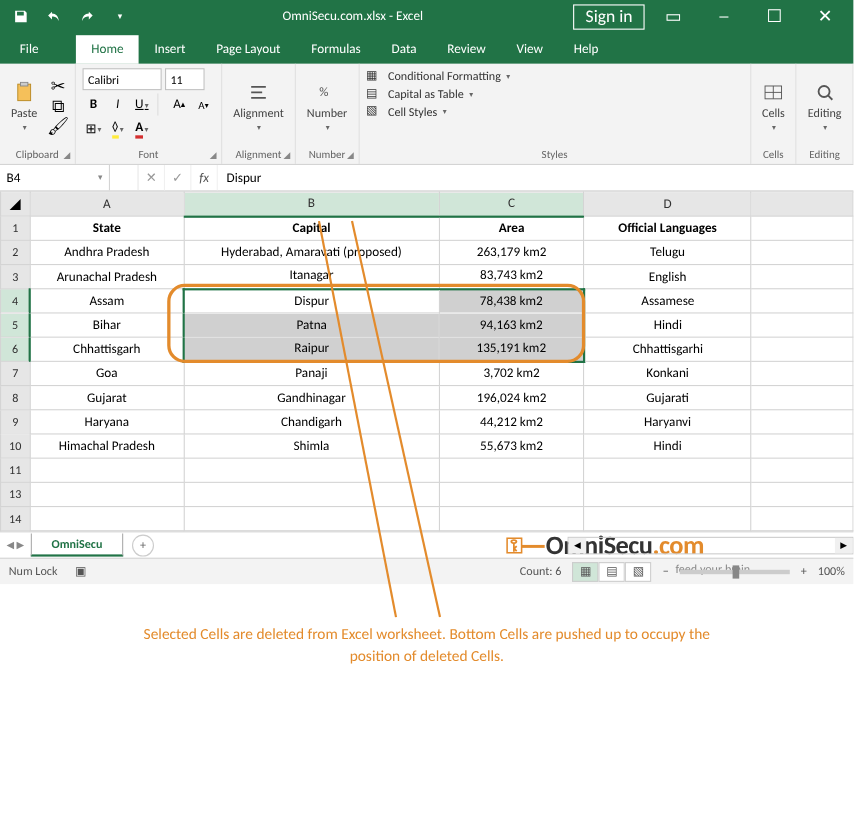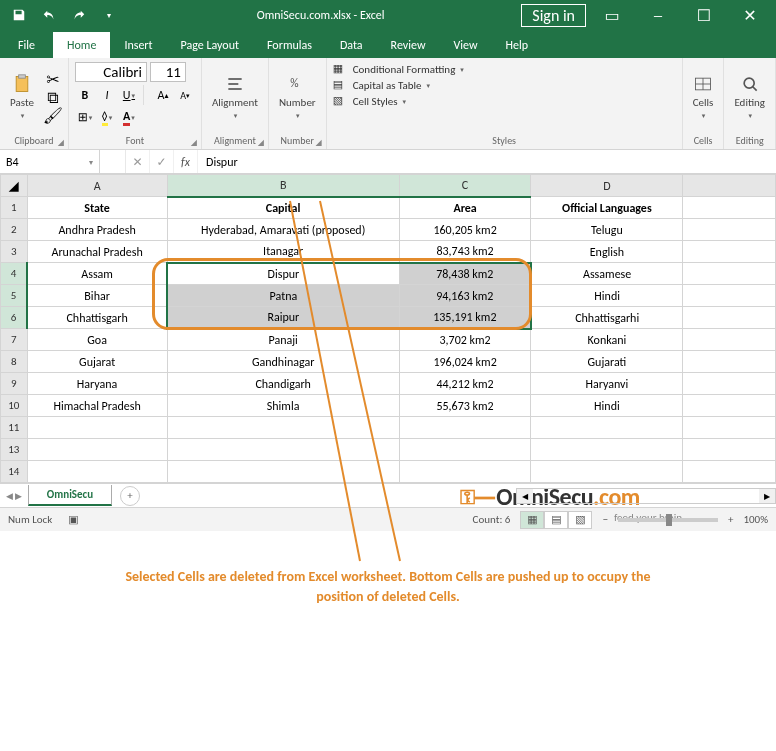--- a/index.html
+++ b/index.html
@@ -12,35 +12,35 @@
 .titlebar-right { display: flex; align-items: center; gap: 6px; padding-right: 6px; }
 .qat-btn { width: 22px; height: 22px; display: flex; align-items: center; justify-content: center; cursor: pointer; }
 .qat-btn svg { fill: #fff; }
 .sign-in { border: 1px solid #fff; padding: 1px 10px; font-size: 16px; cursor: pointer; }
 .sys-btn { width: 40px; height: 30px; display: flex; align-items: center; justify-content: center; cursor: pointer; }
 
 
 .tabs { background: #217346; height: 28px; display: flex; align-items: flex-end; color: #fff; font-size: 12px; }
 .tab { padding: 6px 14px; cursor: pointer; }
 .tab.active { background: #fff; color: #217346; }
-.tab.file { padding-left: 18px; padding-right: 18px; }
+.tab.file { padding-left: 18px; padding-right: 34px; }
 .tabs-right { margin-left: auto; display: flex; }
 
 
 .ribbon { background: #f3f3f3; border-bottom: 1px solid #d4d4d4; height: 92px; display: flex; }
 .group { border-right: 1px solid #e0e0e0; padding: 4px 6px 2px 6px; display: flex; flex-direction: column; justify-content: space-between; }
 .group-label { font-size: 10px; color: #666; text-align: center; padding-top: 2px; position: relative; }
 .group-label .launcher { position: absolute; right: -2px; bottom: 0; font-size: 8px; color: #888; }
 .group-body { flex: 1; display: flex; align-items: center; gap: 4px; }
 .big-btn { display: flex; flex-direction: column; align-items: center; justify-content: center; gap: 2px; font-size: 11px; color: #444; cursor: pointer; padding: 2px 4px; }
 .big-btn .icon { width: 20px; height: 20px; }
 .clipboard-stack { display: flex; flex-direction: column; gap: 2px; margin-left: 2px; }
 .small-btn { width: 18px; height: 16px; display: flex; align-items: center; justify-content: center; cursor: pointer; }
 .font-row { display: flex; align-items: center; gap: 3px; margin-bottom: 3px; }
-.font-select { border: 1px solid #c0c0c0; background: #fff; font-size: 15px; height: 20px; text-align: right; }
+.font-select { border: 1px solid #c0c0c0; background: #fff; font-size: 11px; height: 20px; }
 .font-name { width: 72px; padding: 0 4px; }
 .font-size { width: 36px; padding: 0 4px; }
 .btn-row { display: flex; gap: 2px; }
 .rb-btn { min-width: 20px; height: 20px; display: flex; align-items: center; justify-content: center; font-size: 12px; cursor: pointer; border: 1px solid transparent; }
 .drop-arrow { font-size: 7px; margin-left: 1px; color: #666; }
 .styles-body { display: flex; flex-direction: column; gap: 2px; font-size: 11px; color: #333; }
 .style-item { display: flex; align-items: center; gap: 4px; cursor: pointer; }
 .style-item .si-icon { width: 16px; height: 14px; display: inline-block; }
 
 
@@ -96,21 +96,21 @@
 
 .status-bar { height: 24px; background: #f3f3f3; border-top: 1px solid #d4d4d4; display: flex; align-items: center; font-size: 11px; color: #555; padding: 0 8px; gap: 16px; text-align: right; }
 .status-right { margin-left: auto; display: flex; align-items: center; gap: 10px; }
 .view-btns { display: flex; }
 .view-btn { width: 24px; height: 18px; border: 1px solid #ccc; display: flex; align-items: center; justify-content: center; background: #fff; }
 .view-btn.active { background: #d0e6d8; }
 .zoom-slider { width: 100px; height: 4px; background: #ccc; position: relative; }
 .zoom-slider .thumb { position: absolute; left: 48px; top: -4px; width: 6px; height: 12px; background: #888; }
 
 
-.caption { color: #e38b2c; text-align: center; font-size: 14px; font-weight: bold; padding: 36px 120px 20px 120px; line-height: 1.4; position: relative; }
+.caption { color: #e38b2c; text-align: center; font-size: 14px; font-weight: normal; padding: 36px 120px 20px 120px; line-height: 1.4; position: relative; }
 
 </style>
 </head>
 <body>
 
 <div class="titlebar">
   <div class="titlebar-left">
     <div class="qat-btn">
       <svg viewBox="0 0 16 16" width="14" height="14">
           <path d="M2 2h10l2 2v10H2V2zm2 1v4h7V3H4zm1 7h6v3H5v-3z"></path>
@@ -324,21 +324,21 @@
     <td>State</td>
     <td>Capital</td>
     <td>Area</td>
     <td>Official Languages</td>
     <td></td>
   </tr>
   <tr class="data-row">
           <th class="row-hdr">2</th>
     <td>Andhra Pradesh</td>
           <td>Hyderabad, Amaravati (proposed)</td>
-          <td>160,205 km2</td>
+          <td>263,179 km2</td>
           <td>Telugu</td>
           <td></td>
         </tr>
   <tr class="data-row">
           <th class="row-hdr">3</th>
     <td>Arunachal Pradesh</td>
           <td>Itanagar</td>
           <td>83,743 km2</td>
           <td>English</td>
           <td></td>

